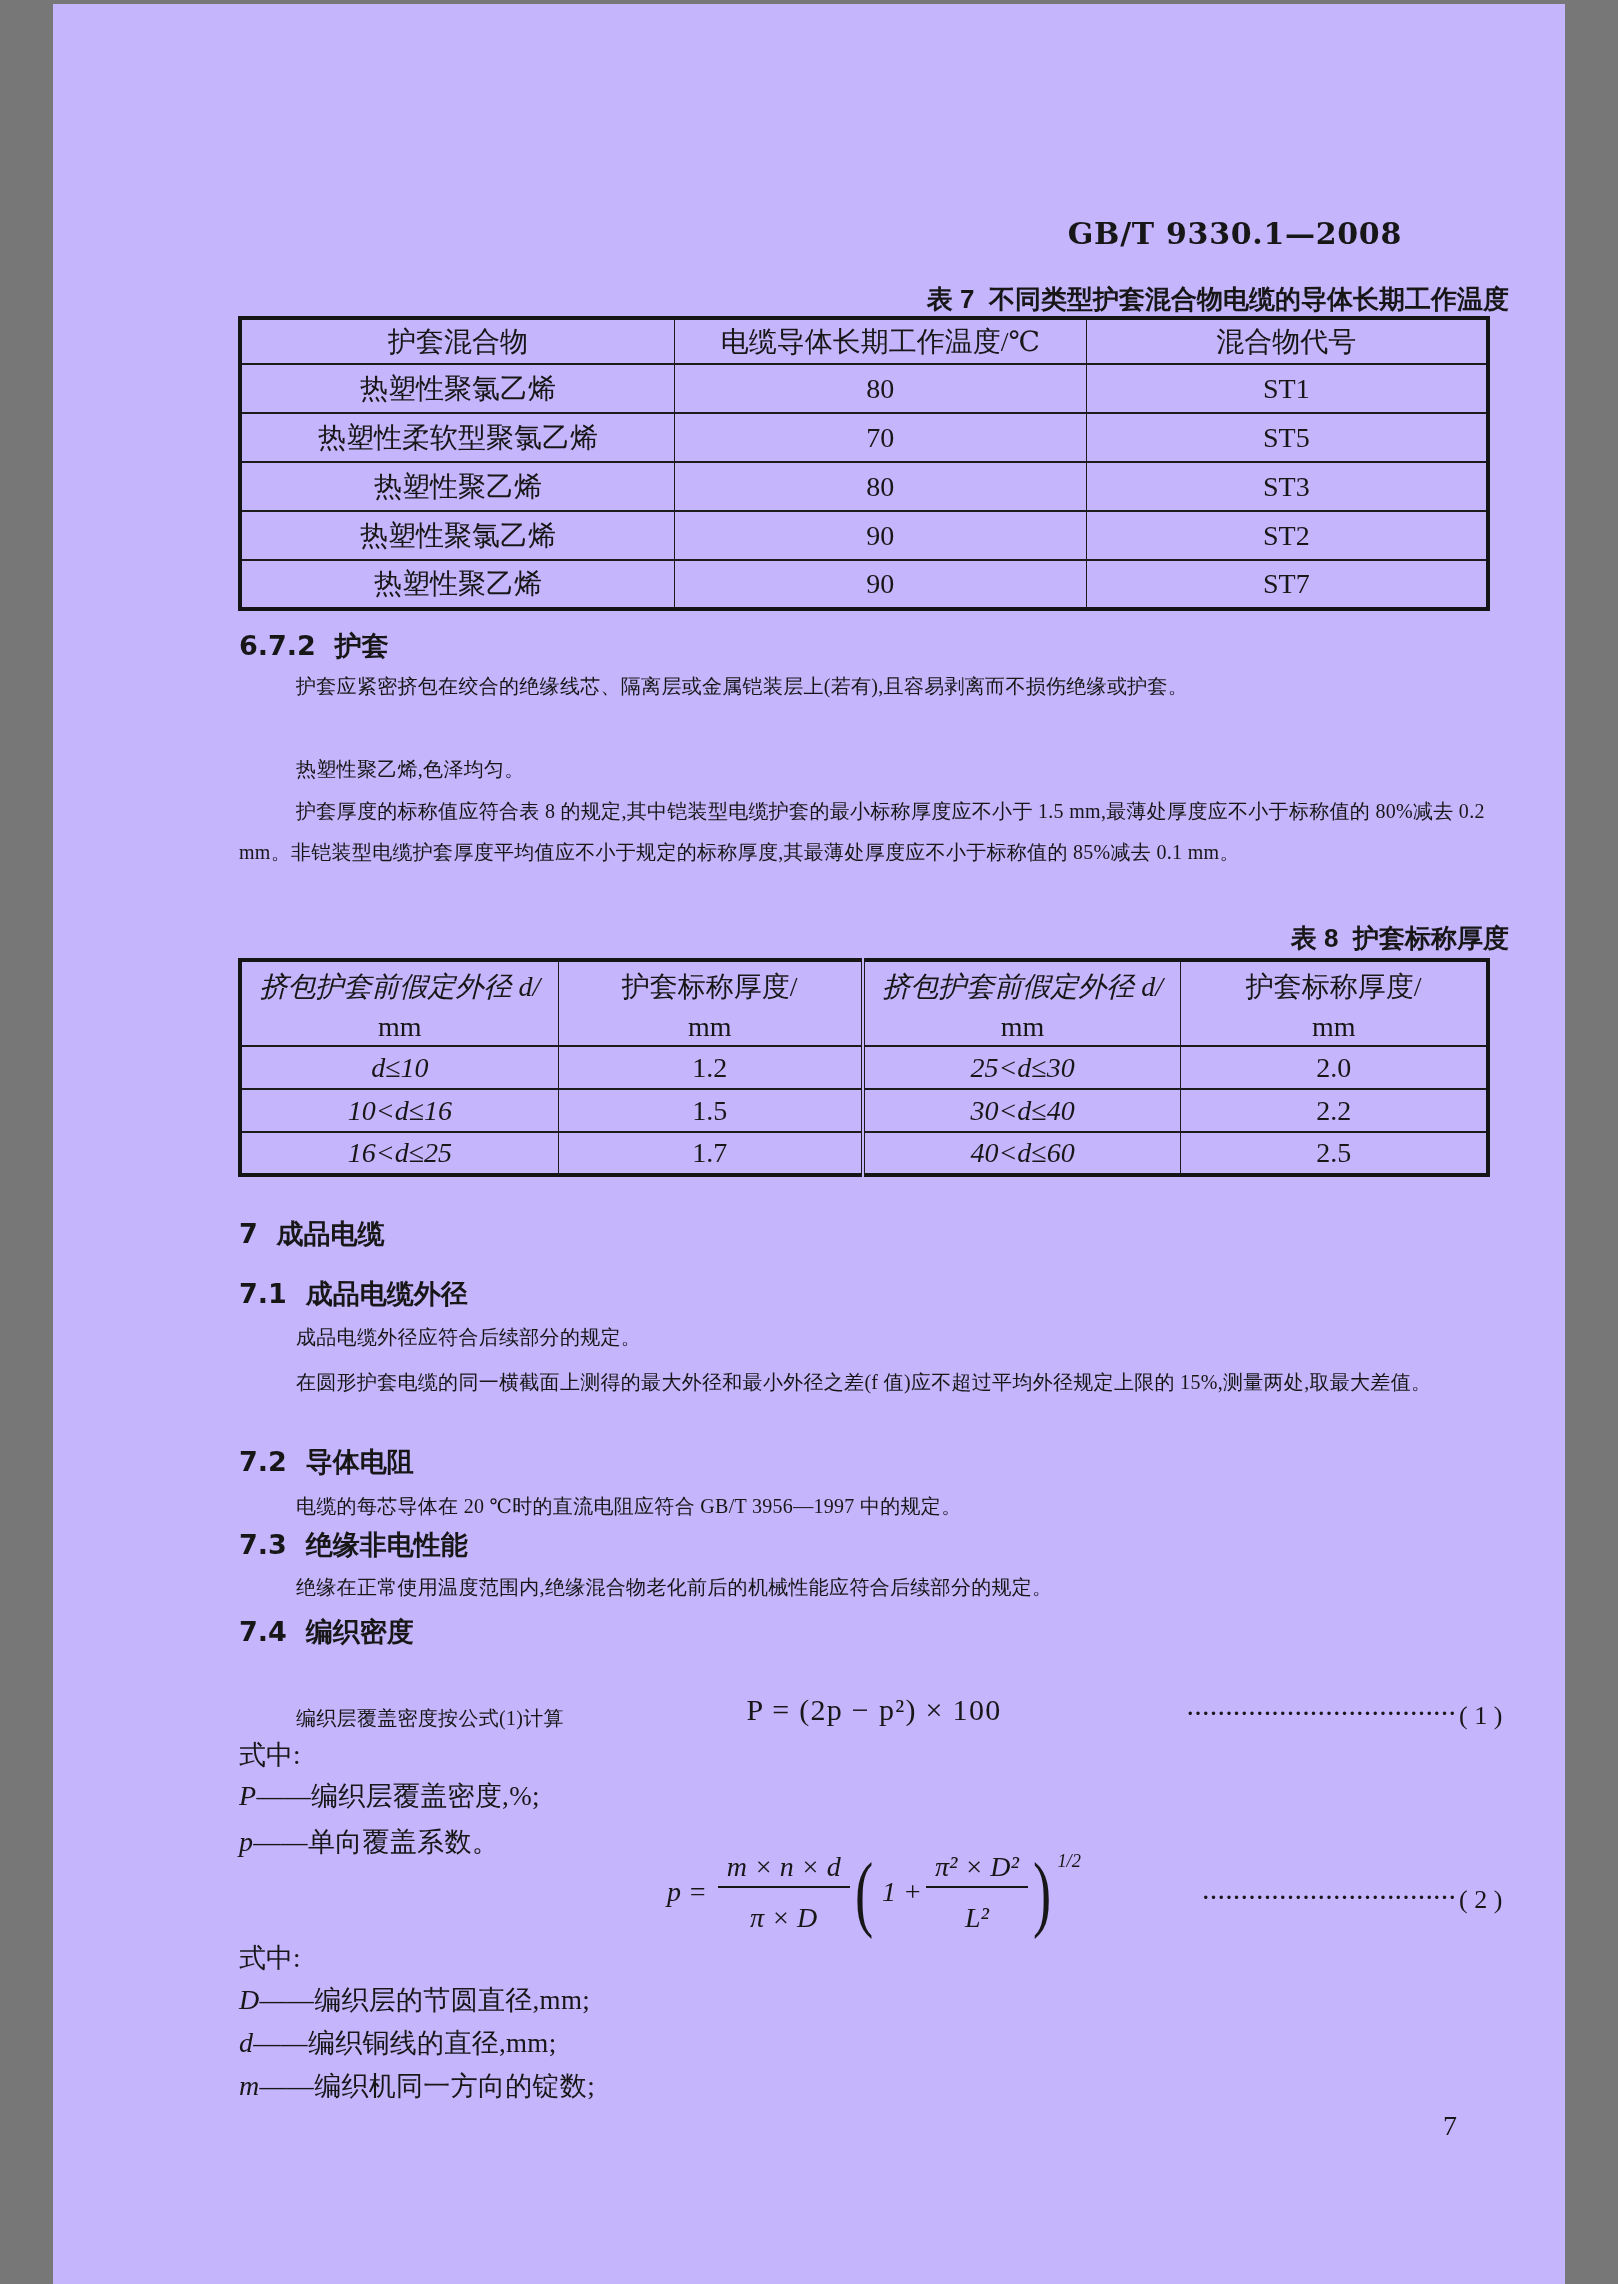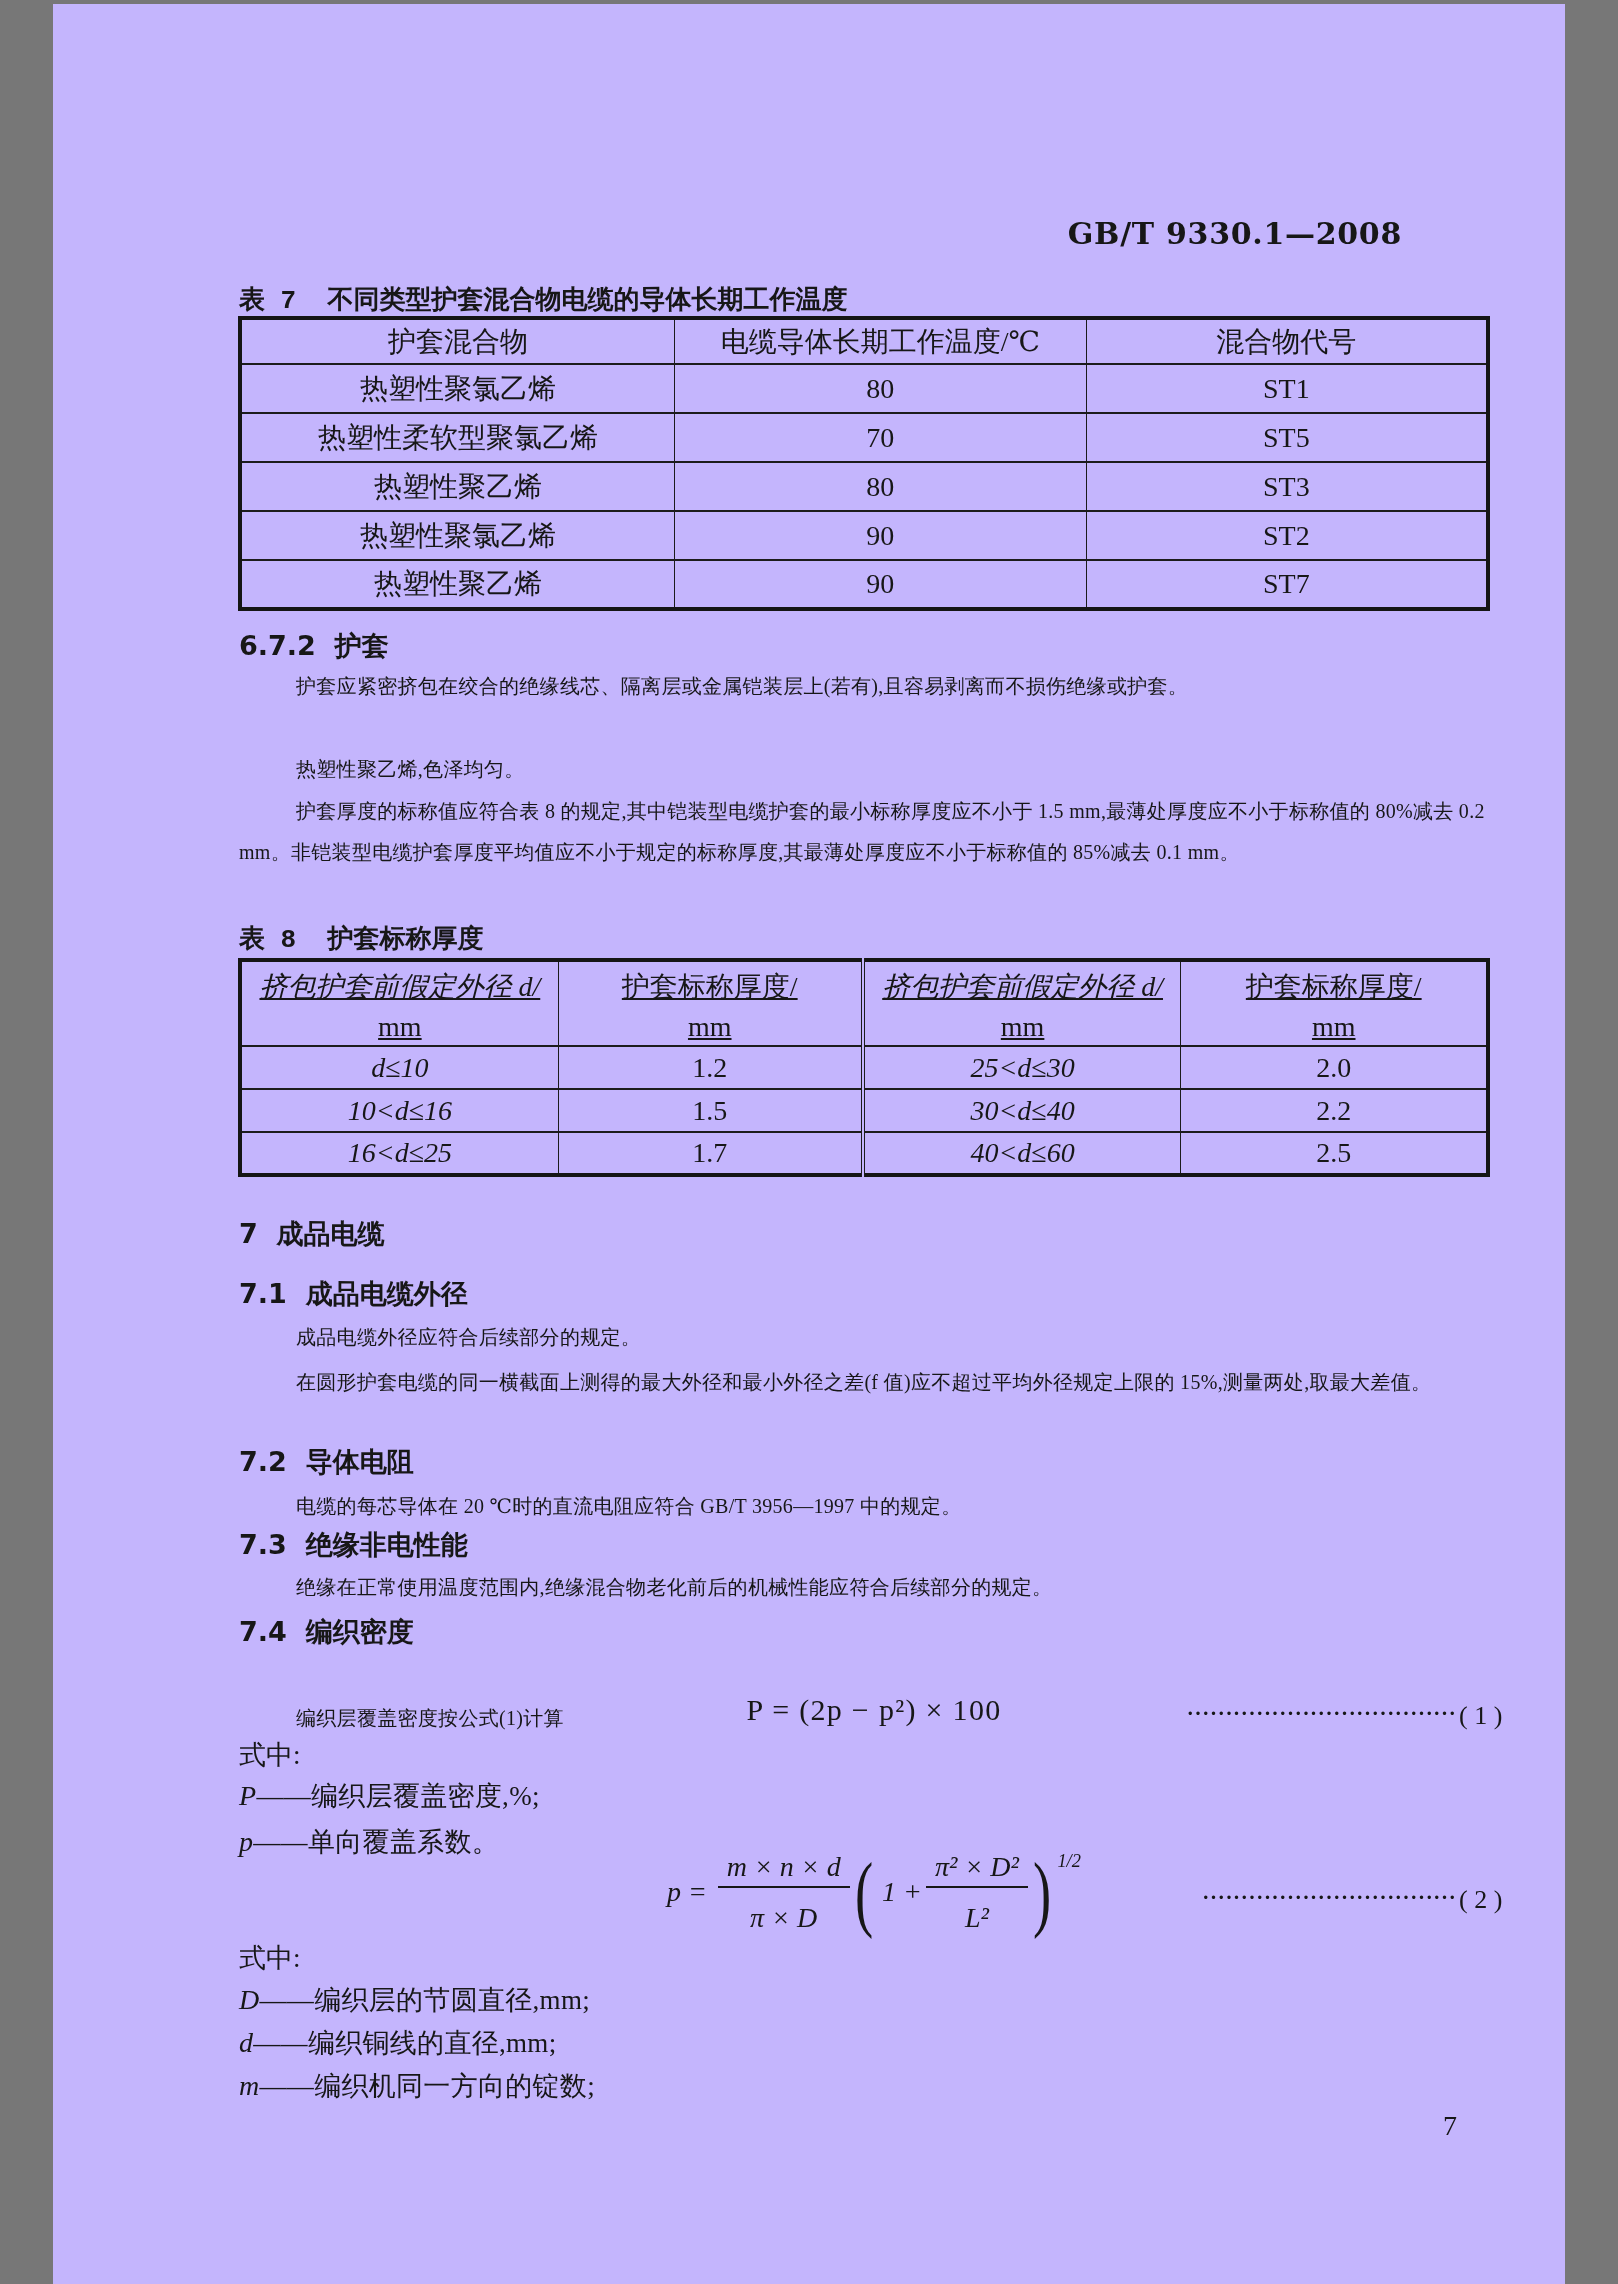--- a/index.html
+++ b/index.html
@@ -17,40 +17,40 @@
   .doc-code {
     position: absolute; top: 212px; right: 163px;
     font-family: "DejaVu Serif", serif;
     font-weight: 700; font-size: 30px; letter-spacing: 0.7px;
   }
   .hd {
     font-family: "DejaVu Sans", "Liberation Sans", sans-serif;
     font-weight: 700; font-size: 27px; white-space: pre-wrap;
   }
   .tbl-title {
-    text-align: left;
-    font-family: Liberation Mono, monospace;
+    text-align: right;
+    font-family: Liberation Sans, sans-serif;
     font-weight: 700; font-size: 26px; white-space: pre-wrap;
   }
   .para { font-size: 20px; line-height: 41px; text-indent: 57px; letter-spacing: 0.3px; }
 
   table.tbl {
     position: absolute; left: 185px; width: 1252px;
     border-collapse: collapse; table-layout: fixed;
     border: 4px solid #151515;
   }
   .tbl td {
     border: 1.3px solid #1c1c1c;
     border-top-width: 2.6px; border-bottom-width: 2.6px;
     text-align: center; vertical-align: middle;
     font-size: 28px; padding: 0;
   }
   .t7 tr.head td { height: 46px; }
   .t7 tr.data td { height: 49px; }
-  .t8 tr.head td { height: 86px; text-decoration: underline; }
+  .t8 tr.head td { height: 86px; }
   .t8 tr.data td { height: 43px; }
   .t8 td.dbl { border-left: 4.6px double #1c1c1c; }
   .hcell .l1 { display: block; padding-top: 4px; }
   .hcell .l2 { display: block; padding-top: 5.3px; }
   .cell-it { font-style: italic; }
 
   .defline { font-size: 27px; letter-spacing: 0.3px; }
   .def-sym { font-style: italic; font-family: "Liberation Serif", serif; font-size: 28px; }
   .where { font-size: 27px; }
 

